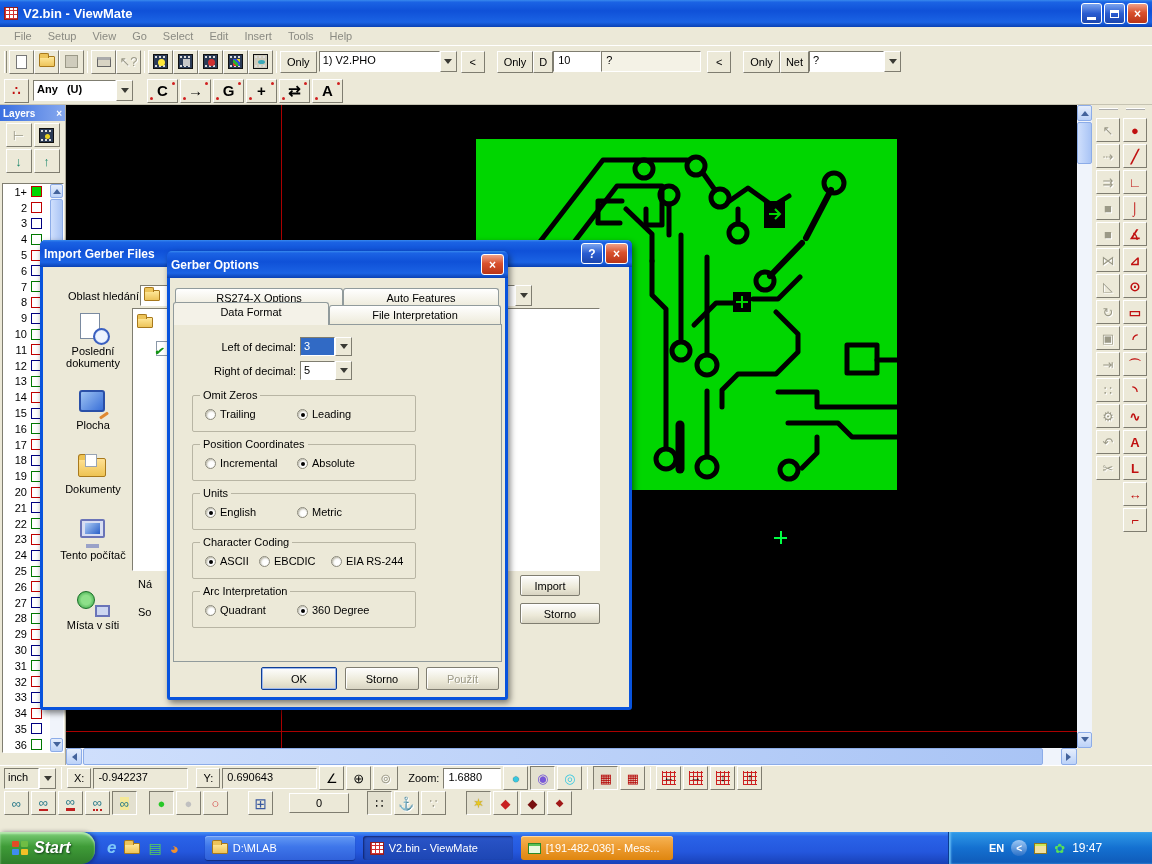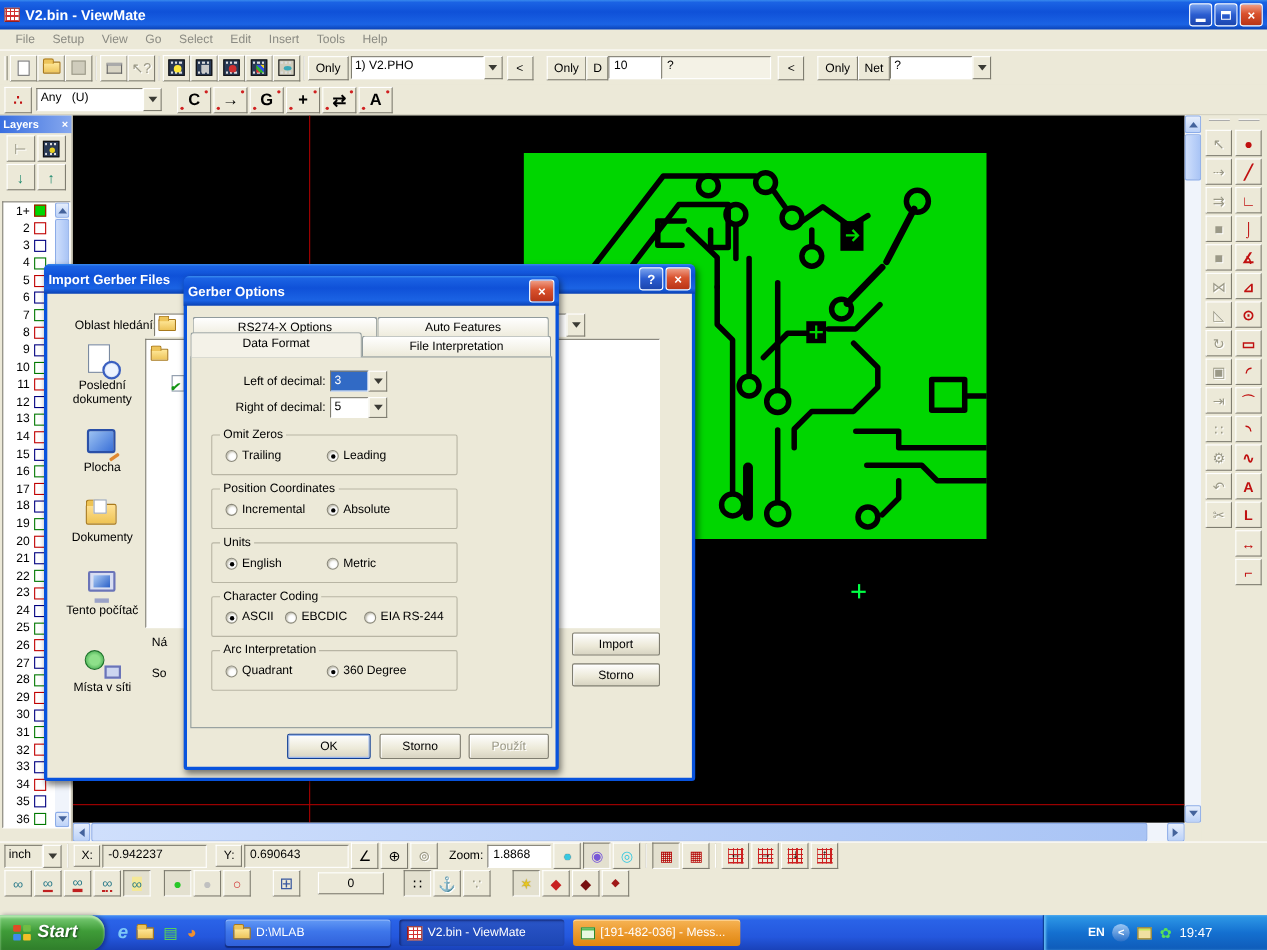--- a/index.html
+++ b/index.html
@@ -193,21 +193,21 @@
     <span class="darr r3">
         <span class="tri"></span>
       </span>
   </span>
 </div>
 
 <div class="abs" style="left:0;top:77px;width:1152px;height:28px;background:#ece9d8;display:flex;align-items:center;padding-left:4px;border-bottom:1px solid #c6c3b2;">
   <button class="ibtn r3">
       <span style="color:#c01010;font-weight:bold;">∴</span>
     </button>
-  <span class="combo" style="width:114px;margin-left:4px;">
+  <span class="combo" style="width:100px;margin-left:4px;font-weight:bold;">
     <span class="val"><span>Any</span>&nbsp;&nbsp;&nbsp;<span>(U)</span></span>
     <span class="darr r3">
         <span class="tri"></span>
       </span>
   </span>
   <span style="width:14px"></span>
   <span style="display:flex;">
 
       <button class="r3" style="width:31px;height:24px;margin-right:2px;font-weight:bold;font-size:15px;position:relative;">
         <span>C</span>
@@ -626,21 +626,21 @@
   <button class="ibtn r3">
       <span>∠</span>
     </button>
   <button class="ibtn r3">
       <span>⊕</span>
     </button>
   <button class="ibtn r3 dis">
       <span>⊚</span>
     </button>
   <span style="margin:0 2px 0 8px;">Zoom:</span>
-  <span class="fld" style="width:58px;">1.8868</span>
+  <span class="fld" style="width:58px;">1.6880</span>
   <button class="ibtn r3">
       <span style="color:#38c8e0;text-shadow:0 0 1px #045;">●</span>
     </button>
   <button class="ibtn r3 dn">
       <span style="color:#7858d8;">◉</span>
     </button>
   <button class="ibtn r3">
       <span style="color:#38c8e0;">◎</span>
     </button>
   <span class="sep"></span>
@@ -793,21 +793,21 @@
   <div class="s3 abs" style="left:89px;top:65px;width:468px;height:263px;">
     <span class="mini-folder abs" style="left:4px;top:4px;"></span>
     <span class="mini-doc abs" style="left:4px;top:32px;"><i class="chk">✔</i></span>
     <span class="mini-doc abs" style="left:4px;top:54px;"><i class="chk">✔</i></span>
     <span class="mini-doc abs" style="left:4px;top:76px;"><i class="chk">✔</i></span>
     <span class="mini-doc abs" style="left:4px;top:98px;"><i class="chk">✔</i></span>
   </div>
 
   <span class="abs" style="left:95px;top:335px;">Ná</span>
   <span class="abs" style="left:95px;top:363px;">So</span>
-  <button class="pbtn abs" style="left:477px;top:332px;width:80px;">Import</button>
+  <button class="pbtn abs" style="left:477px;top:332px;width:60px;">Import</button>
   <button class="pbtn abs" style="left:477px;top:360px;width:80px;">Storno</button>
 </div>
 
 <div class="dlg" style="left:167px;top:251px;width:341px;height:449px;z-index:60;">
   <div class="cap xp-title">
     <span>Gerber Options</span>
     <span style="flex:1"></span>
     <span class="capbtn close" style="width:23px;">
         <span>×</span>
       </span>

